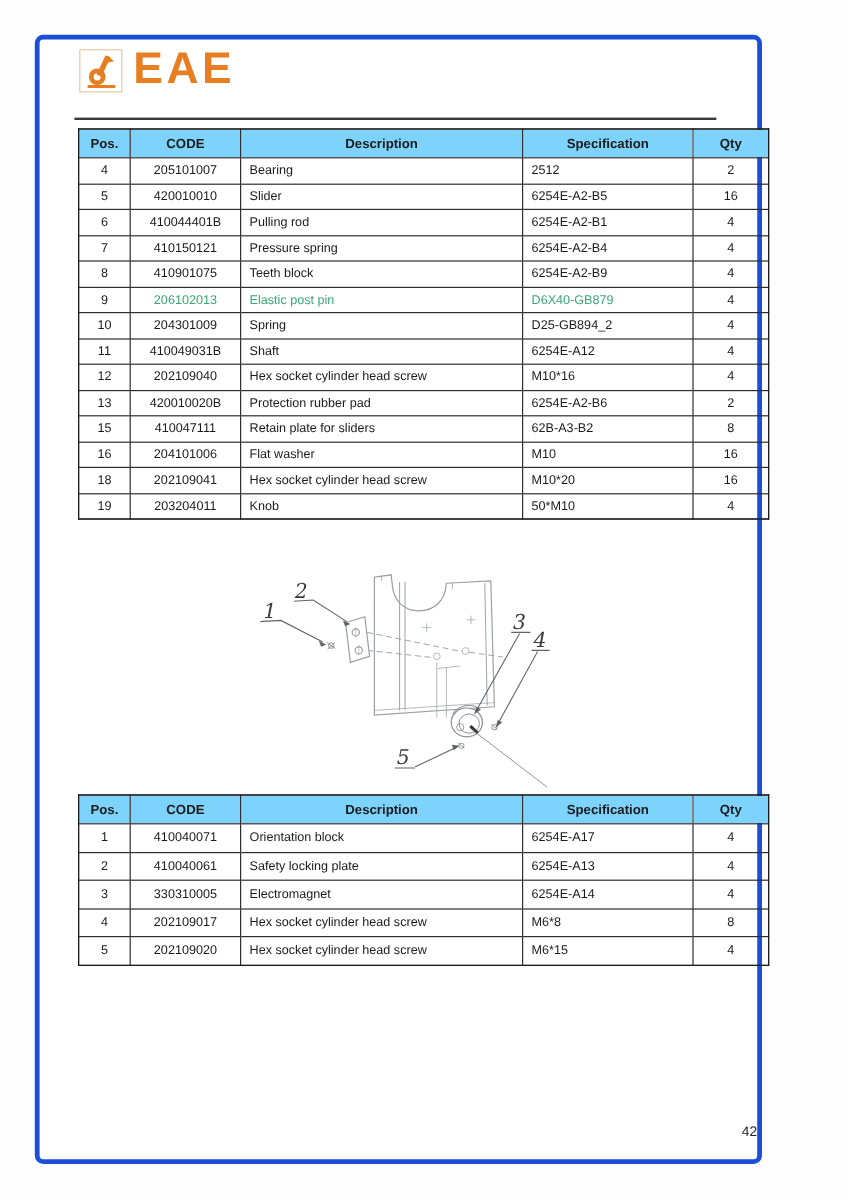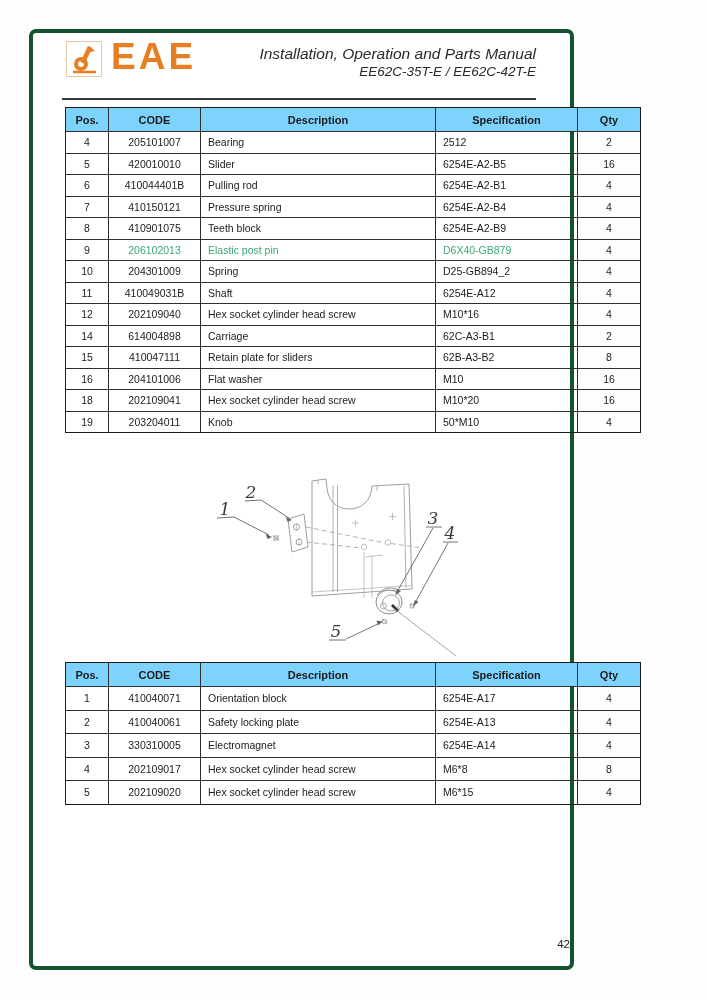--- a/index.html
+++ b/index.html
@@ -2,22 +2,22 @@
 <html><head>
 <meta charset="utf-8">
 <style>
   html,body { margin:0; padding:0; }
   body {
     width:707px; height:1000px; position:relative; overflow:hidden;
     background:#fdfdfd;
     font-family:"Liberation Sans", sans-serif;
   }
   .page-frame {
-    position:absolute; left:29px; top:29px; width:545px; height:941px;
-    box-sizing:border-box; border:4px solid #14532d; border-radius:7px;
+    position:absolute; left:29px; top:29px; width:606px; height:941px;
+    box-sizing:border-box; border:4px solid #1d4ed8; border-radius:7px;
     background:#ffffff;
   }
   
   .logo-box {
     position:absolute; left:33px; top:8px; width:36px; height:36px;
     box-sizing:border-box; border:1px solid #e6c9a3; background:#fff;
     display:flex; align-items:center; justify-content:center;
   }
   .logo-text {
     position:absolute; left:78px; top:4px;
@@ -71,24 +71,20 @@
     <svg width="30" height="30" viewBox="0 0 30 30">
       <g stroke="#e87e22" fill="none">
         <path d="M21 3 L13.5 19" stroke-width="4.5"></path>
         <path d="M21 2.5 L26 7 L17.5 9 Z" fill="#e87e22" stroke="none"></path>
         <circle cx="12" cy="20" r="5" stroke-width="4"></circle>
         <path d="M4 28 H27" stroke-width="2.5"></path>
       </g>
     </svg>
   </div>
   <div class="logo-text">EAE</div>
-  <div class="header-titles">
-    <div class="title-line1">Installation, Operation and Parts Manual</div>
-    <div class="title-line2">EE62C-35T-E / EE62C-42T-E</div>
-  </div>
   <div class="header-rule"></div>
 
   <table class="parts-table upper">
     <colgroup>
         <col style="width:43px">
         <col style="width:92px">
         <col style="width:235px">
         <col style="width:142px">
         <col style="width:63px">
       </colgroup>
@@ -159,24 +155,24 @@
           <td>4</td>
         </tr>
         <tr>
           <td>12</td>
           <td>202109040</td>
           <td>Hex socket cylinder head screw</td>
           <td>M10*16</td>
           <td>4</td>
         </tr>
         <tr>
-          <td>14</td>
-          <td>614004898</td>
-          <td>Carriage</td>
-          <td>62C-A3-B1</td>
+          <td>13</td>
+          <td>420010020B</td>
+          <td>Protection rubber pad</td>
+          <td>6254E-A2-B6</td>
           <td>2</td>
         </tr>
         <tr>
           <td>15</td>
           <td>410047111</td>
           <td>Retain plate for sliders</td>
           <td>62B-A3-B2</td>
           <td>8</td>
         </tr>
         <tr>

